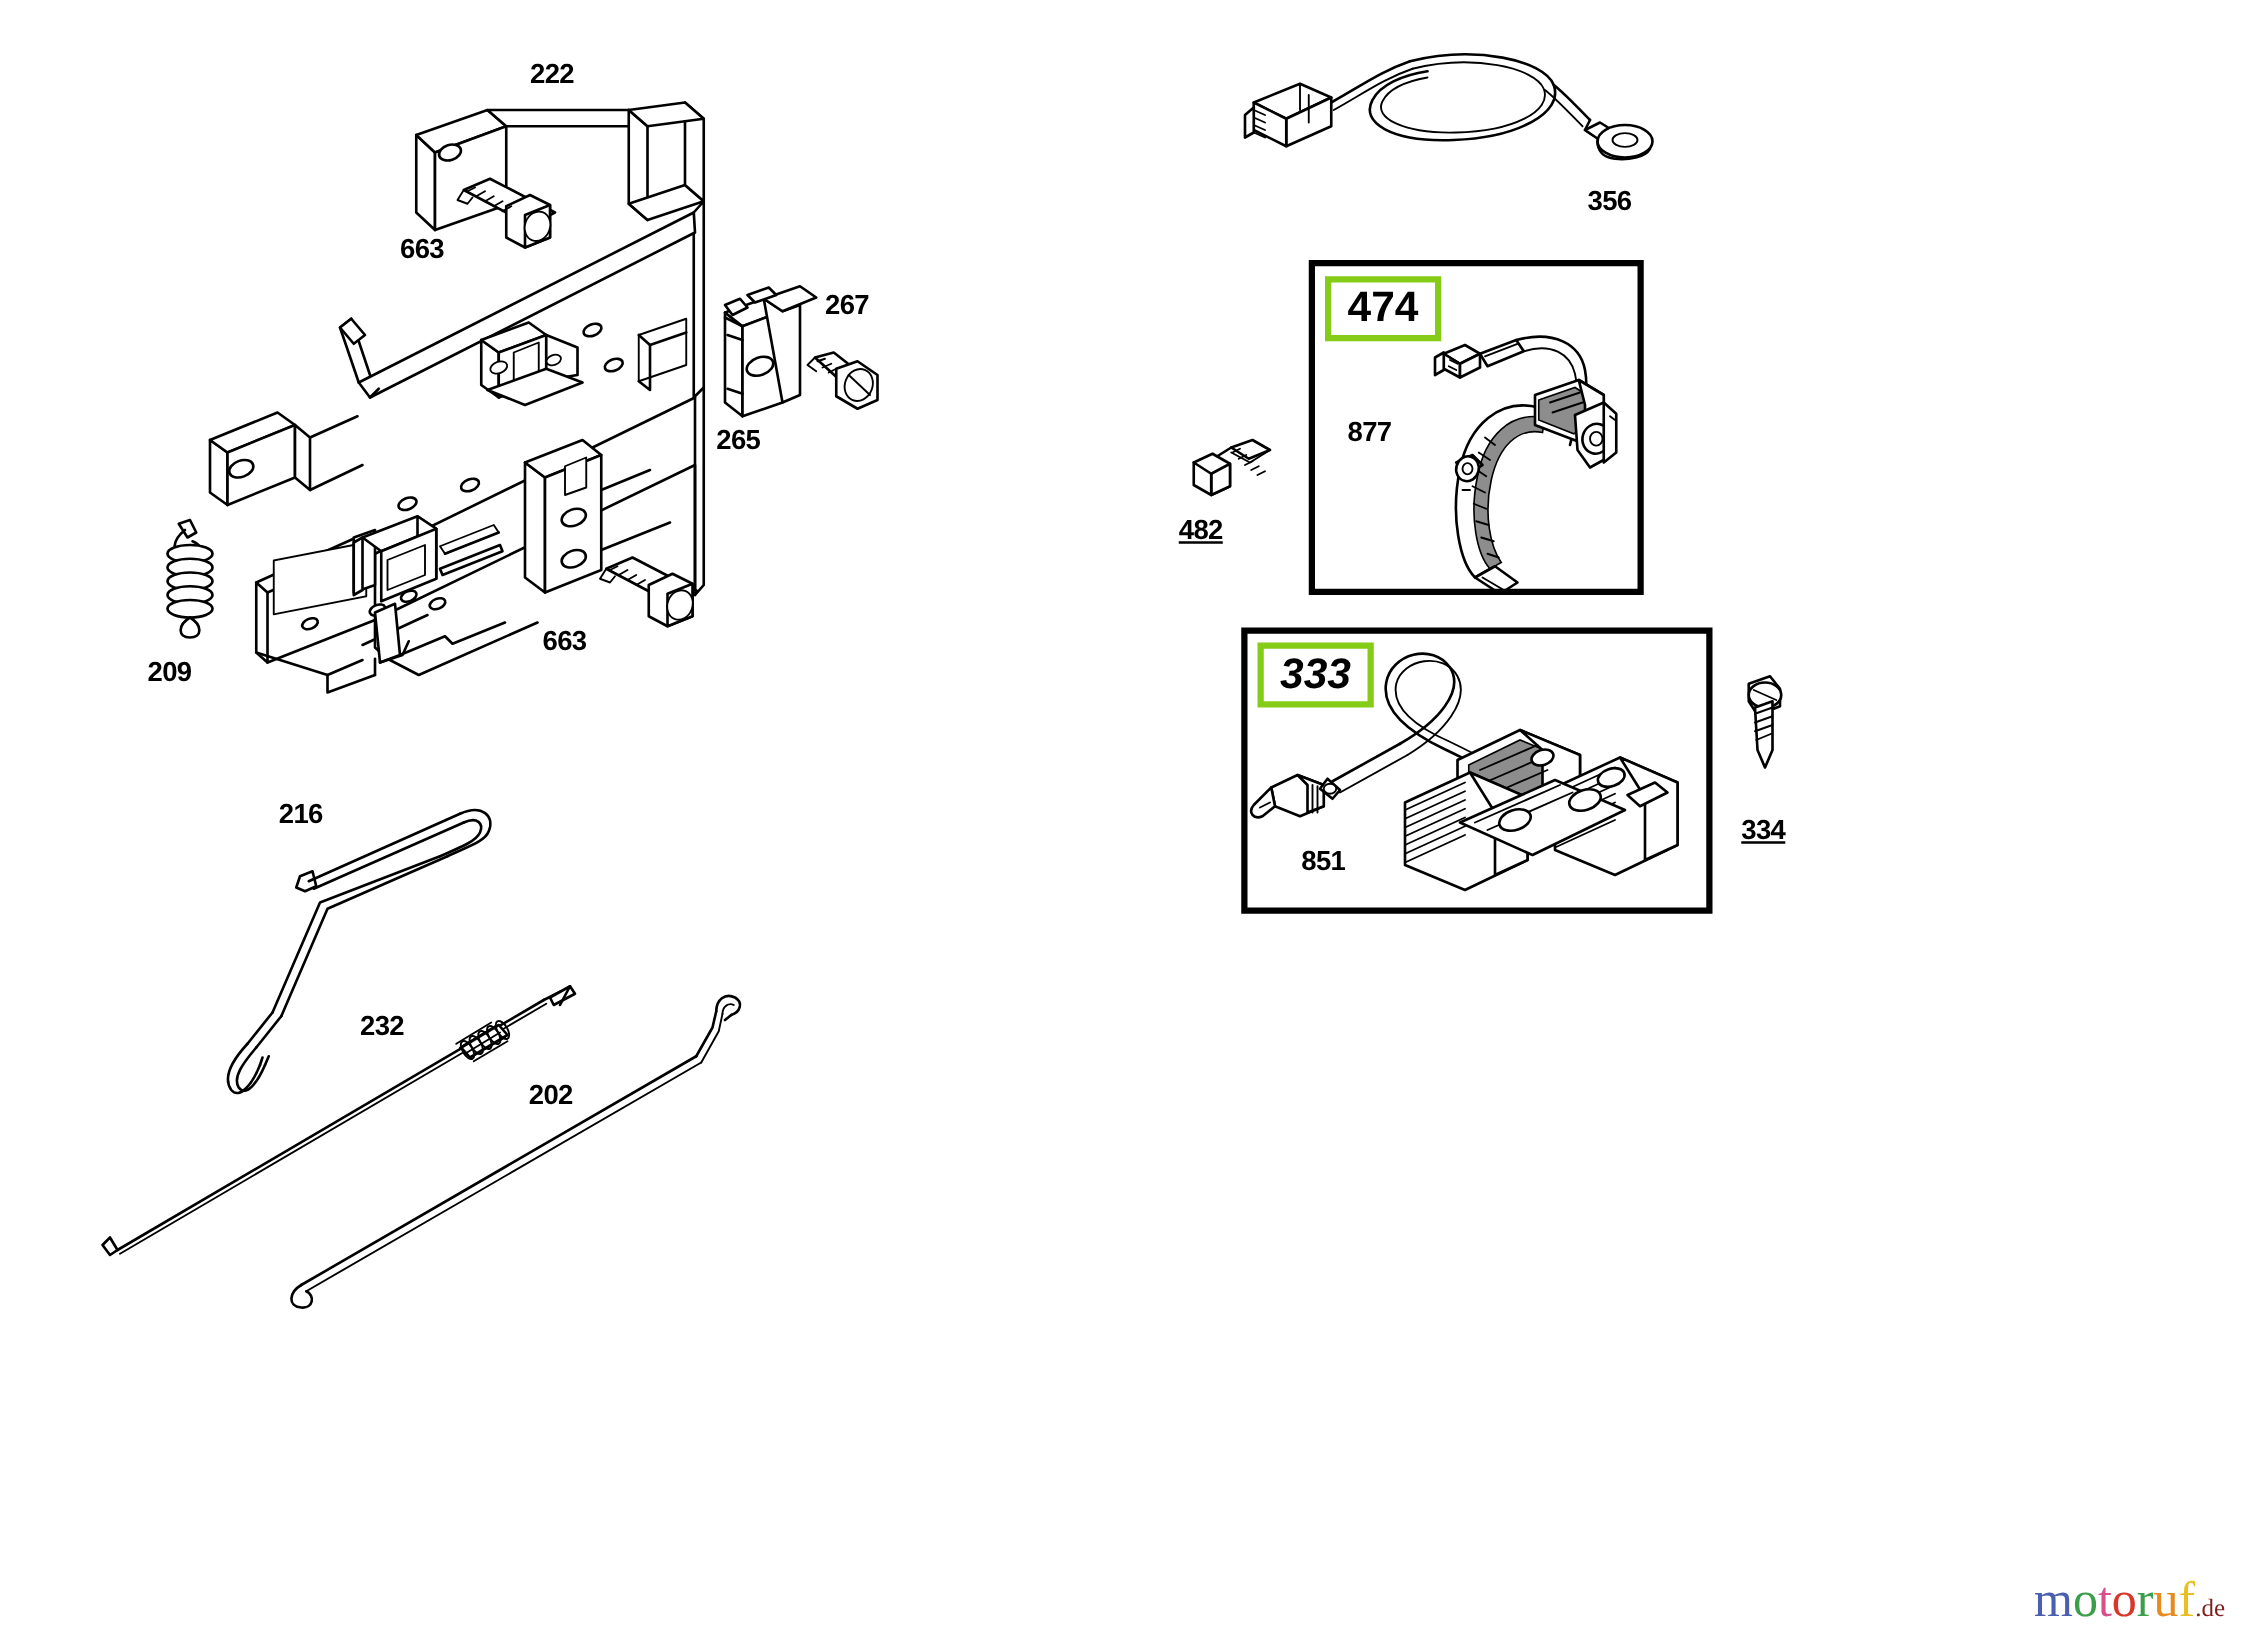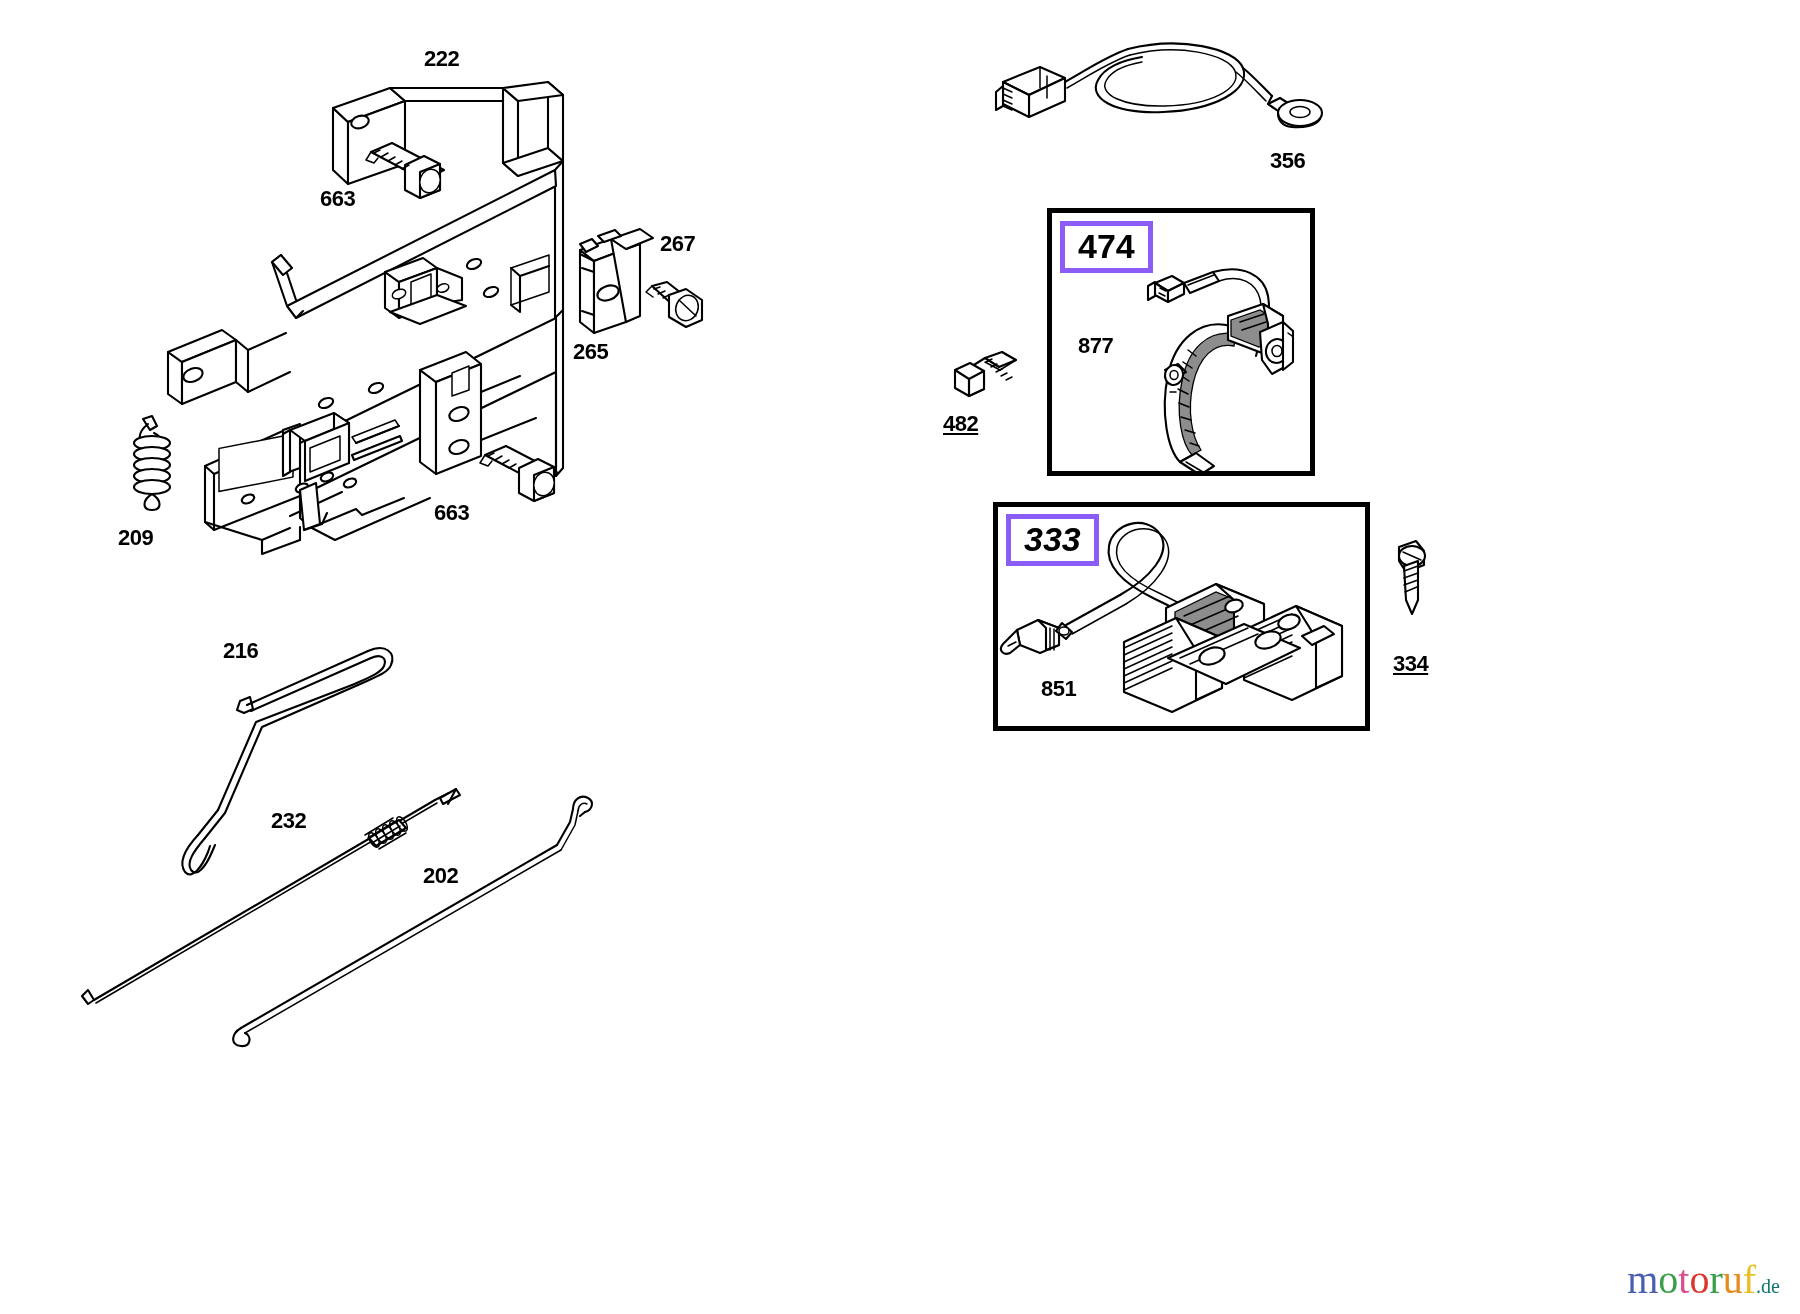--- a/index.html
+++ b/index.html
@@ -35,21 +35,21 @@
     line-height: 1;
     -webkit-font-smoothing: none;
   }
   .boxlabel {
     position: absolute;
     font-family: "Liberation Sans", sans-serif;
     font-weight: bold;
     font-size: 34px;
     color: #000000;
     background: #ffffff;
-    border: 5px solid #8b5cf6;
+    border: 5px solid #84cc16;
     padding: 3px 13px 5px 13px;
     line-height: 1;
     white-space: nowrap;
   }
   .groupbox {
     position: absolute;
     border: 5px solid #000000;
     background: transparent;
     box-sizing: border-box;
   }
@@ -427,25 +427,25 @@
   <div class="groupbox" style="left:993px; top:502px; width:377px; height:229px;"></div>
   <div class="boxlabel" style="left:1006px; top:514px;font-style:italic;">333</div>
 
   <div class="callout" style="left:424px; top:48px;">222</div>
   <div class="callout" style="left:320px; top:188px;">663</div>
   <div class="callout" style="left:660px; top:233px;">267</div>
   <div class="callout" style="left:573px; top:313px;margin-top:28px;">265</div>
   <div class="callout" style="left:434px; top:502px;">663</div>
   <div class="callout" style="left:118px; top:527px;">209</div>
   <div class="callout" style="left:223px; top:640px;">216</div>
-  <div class="callout" style="left:271px; top:810px;">232</div>
+  <div class="callout" style="left:288px; top:810px;">232</div>
   <div class="callout" style="left:423px; top:865px;">202</div>
   <div class="callout" style="left:1270px; top:150px;">356</div>
   <div class="callout" style="left:943px; top:413px;text-decoration:underline;">482</div>
   <div class="callout" style="left:1078px; top:308px;margin-top:27px;">877</div>
   <div class="callout" style="left:1041px; top:678px;">851</div>
   <div class="callout" style="left:1393px; top:653px;text-decoration:underline;">334</div>
 
   <div id="watermark">
-    <span style="color:#4a5fb0">m</span><span style="color:#3b9e4a">o</span><span style="color:#d94f8c">t</span><span style="color:#d9372b">o</span><span style="color:#3b9e4a">r</span><span style="color:#e58b1f">u</span><span style="color:#e8c024">f</span><span class="sfx" style="color:#0f766e">.de</span>
+    <span style="color:#4a5fb0">m</span><span style="color:#3b9e4a">o</span><span style="color:#d94f8c">t</span><span style="color:#d9372b">o</span><span style="color:#3b9e4a">r</span><span style="color:#e58b1f">u</span><span style="color:#e8c024">f</span><span class="sfx" style="color:#7f1d1d">.de</span>
   </div>
 
 </div>
 
 </body></html>

